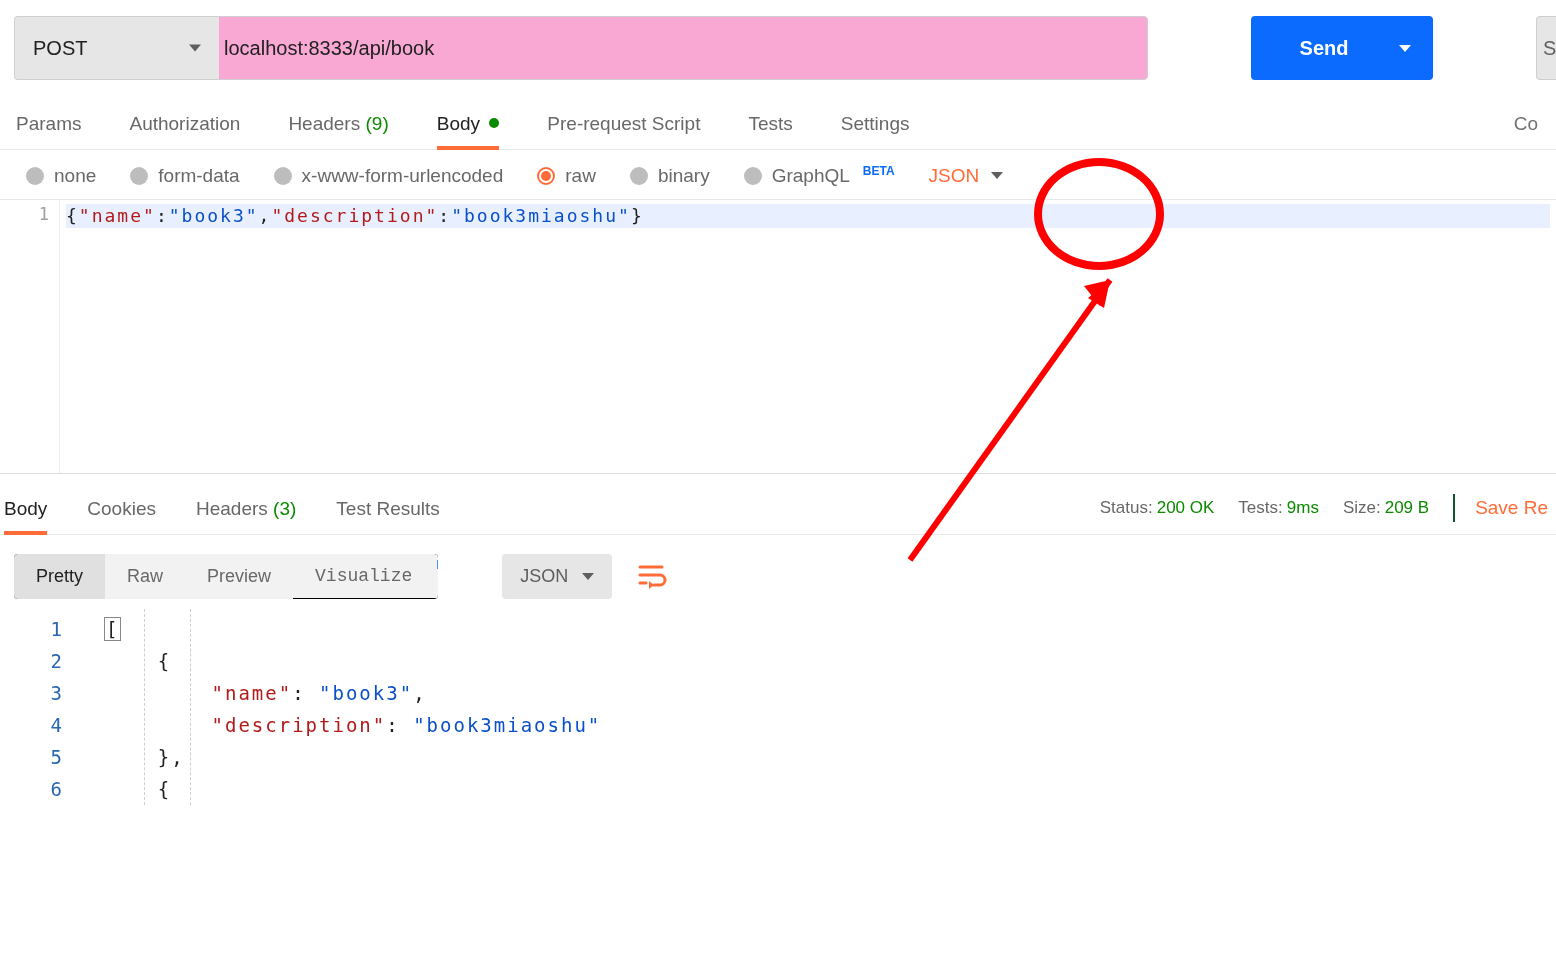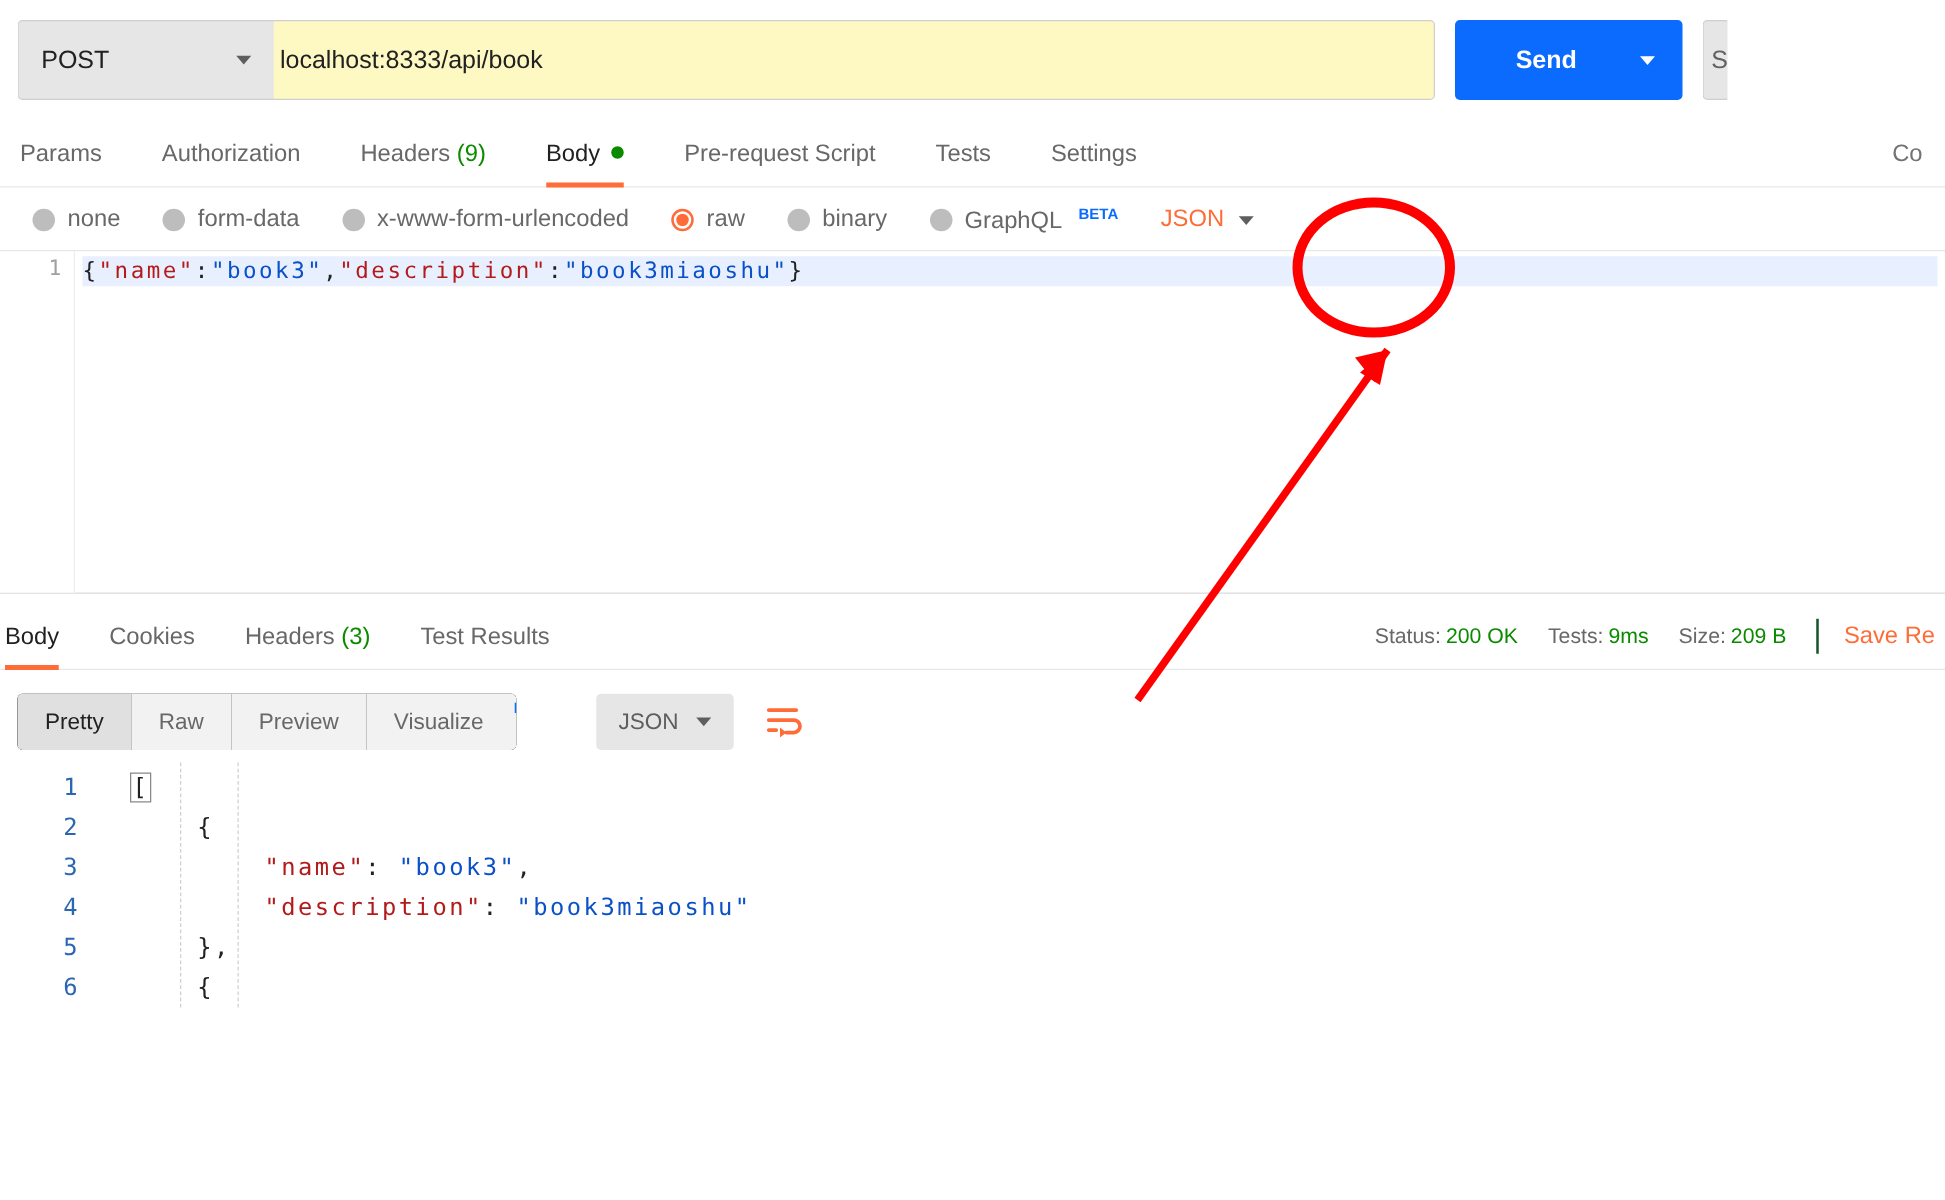--- a/index.html
+++ b/index.html
@@ -12,20 +12,21 @@
     height: 960px;
     overflow: hidden;
     position: relative;
   }
   
   .request-row {
     display: flex;
     align-items: stretch;
     gap: 16px;
     padding: 16px 0 14px 14px;
+    justify-content: space-between;
   }
   .method-select {
     background: #e6e6e6;
     border: 1px solid #cfcfcf;
     border-right: none;
     border-radius: 4px 0 0 4px;
     width: 205px;
     display: flex;
     align-items: center;
     padding: 0 18px;
@@ -38,21 +39,21 @@
     position: absolute;
     right: 18px;
     top: 50%;
     transform: translateY(-50%);
     width: 0; height: 0;
     border-left: 6px solid transparent;
     border-right: 6px solid transparent;
     border-top: 7px solid #5e5e5e;
   }
   .url-input {
-    background: #fef9c3;
+    background: #f9a8d4;
     border: 1px solid #cfcfcf;
     border-radius: 0 4px 4px 0;
     flex: 0 0 945px;
     display: flex;
     align-items: center;
     padding: 0 20px;
     font-size: 20px;
     color: #212121;
     margin-left: -16px;
   }
@@ -315,21 +316,21 @@
     padding: 12px 22px;
     font-size: 18px;
     color: #686868;
     cursor: pointer;
     background: #f2f2f2;
   }
   .seg-btn.active {
     background: #e0e0e0;
     color: #212121;
   }
-  .seg-btn.vis { position: relative; padding-right: 26px;}
+  .seg-btn.vis { position: relative; padding-right: 26px; font-family: Liberation Mono, monospace;}
   .vis-wrap {position:relative;}
   .resp-format-sel {
     margin-left: 40px;
     background: #e6e6e6;
     border-radius: 4px;
     padding: 12px 18px;
     display: flex;
     align-items: center;
     gap: 14px;
     font-size: 18px;

